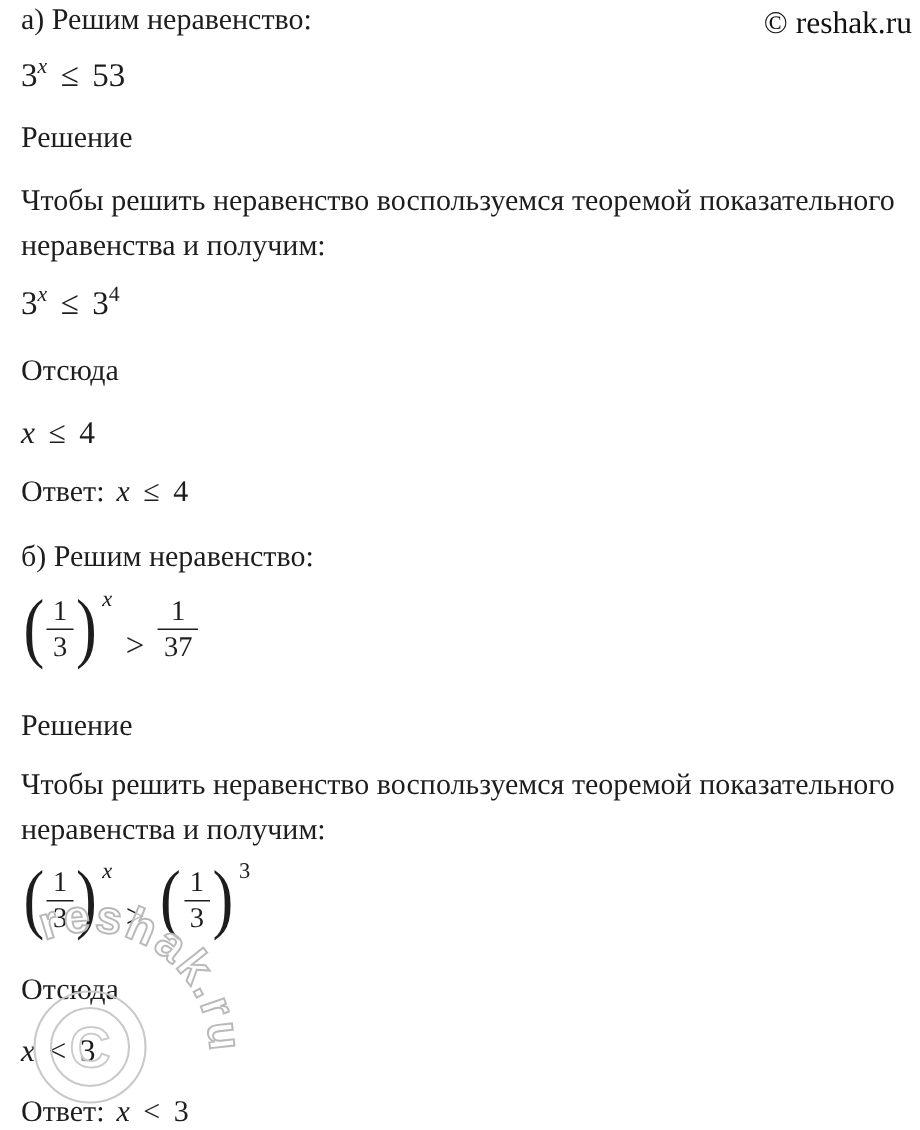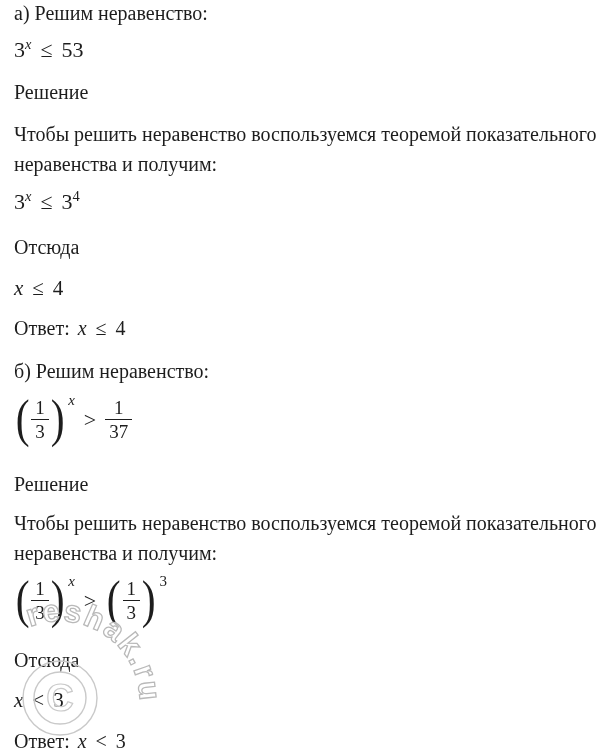--- a/index.html
+++ b/index.html
@@ -4,21 +4,21 @@
 <style>
   html, body { margin:0; padding:0; background:#ffffff; }
   #page {
     position:relative; width:613px; height:753px; background:#ffffff;
     overflow:hidden;
     font-family:"Liberation Serif","DejaVu Serif",serif;
     color:#1d1d1d;
   }
   .line { position:absolute; left:14px; white-space:nowrap; font-size:20px; }
   .logo { position:absolute; top:3px; right:5px; font-size:21px; color:#111; }
-  .mrow { display:flex; align-items:center; }
+  .mrow { display:flex; align-items:flex-end; }
   .math { font-size:22px; }
   .op { margin:0 9px; }
   .var { font-style:italic; }
   .pow sup { font-size:14.5px; line-height:0; }
   .sup-var { font-style:italic; }
   .sup-num { font-style:normal; }
   
   .frac { display:inline-flex; flex-direction:column; align-items:center;
           font-size:19px; line-height:1.22; }
   .frac .num { align-self:stretch; text-align:center; padding:0 4px;
@@ -36,20 +36,21 @@
           fill:rgba(255,255,255,0.55); stroke:#c9c9c9; stroke-width:1.2; }
   .wm-text { font-family:"Liberation Sans",sans-serif; font-size:31px; font-weight:bold;
              fill:rgba(255,255,255,0.72); stroke:#b9b9b9; stroke-width:1.3;
              letter-spacing:2px; }
 </style>
 </head>
 <body>
 
 <div id="page">
 
+  <div class="logo">© reshak.ru</div>
 
   <div class="line" style="top:2px">а) Решим неравенство:</div>
 
   <div class="line math mrow" style="top:37px">
     <span class="pow"><span>3</span><sup class="sup-var">x</sup></span>
     <span class="op">≤</span>
     <span>53</span>
   </div>
 
   <div class="line" style="top:81px">Решение</div>

